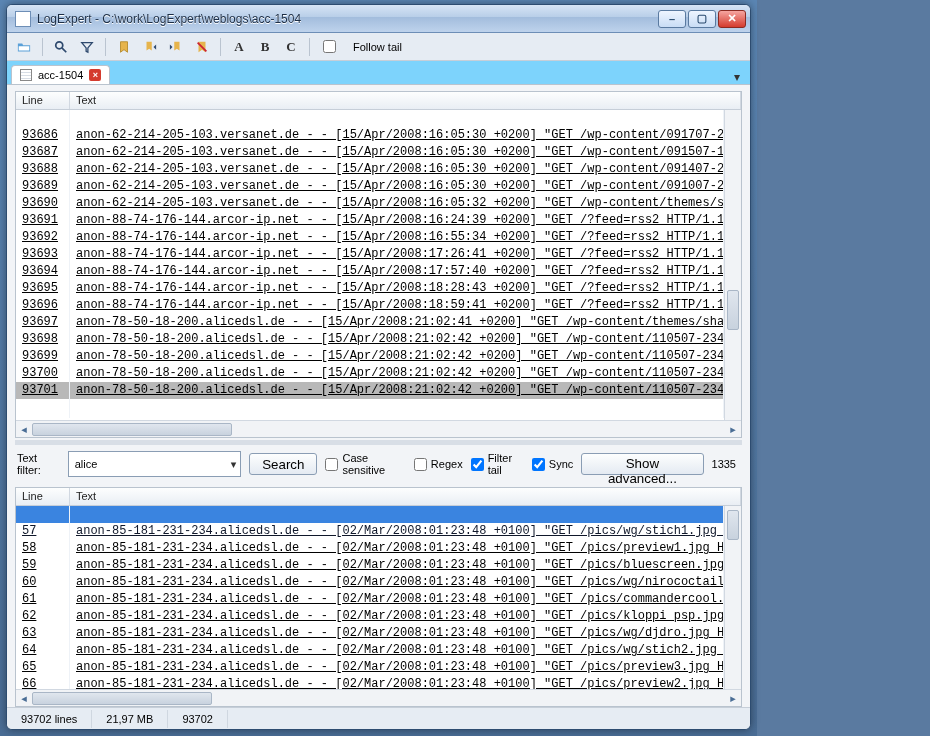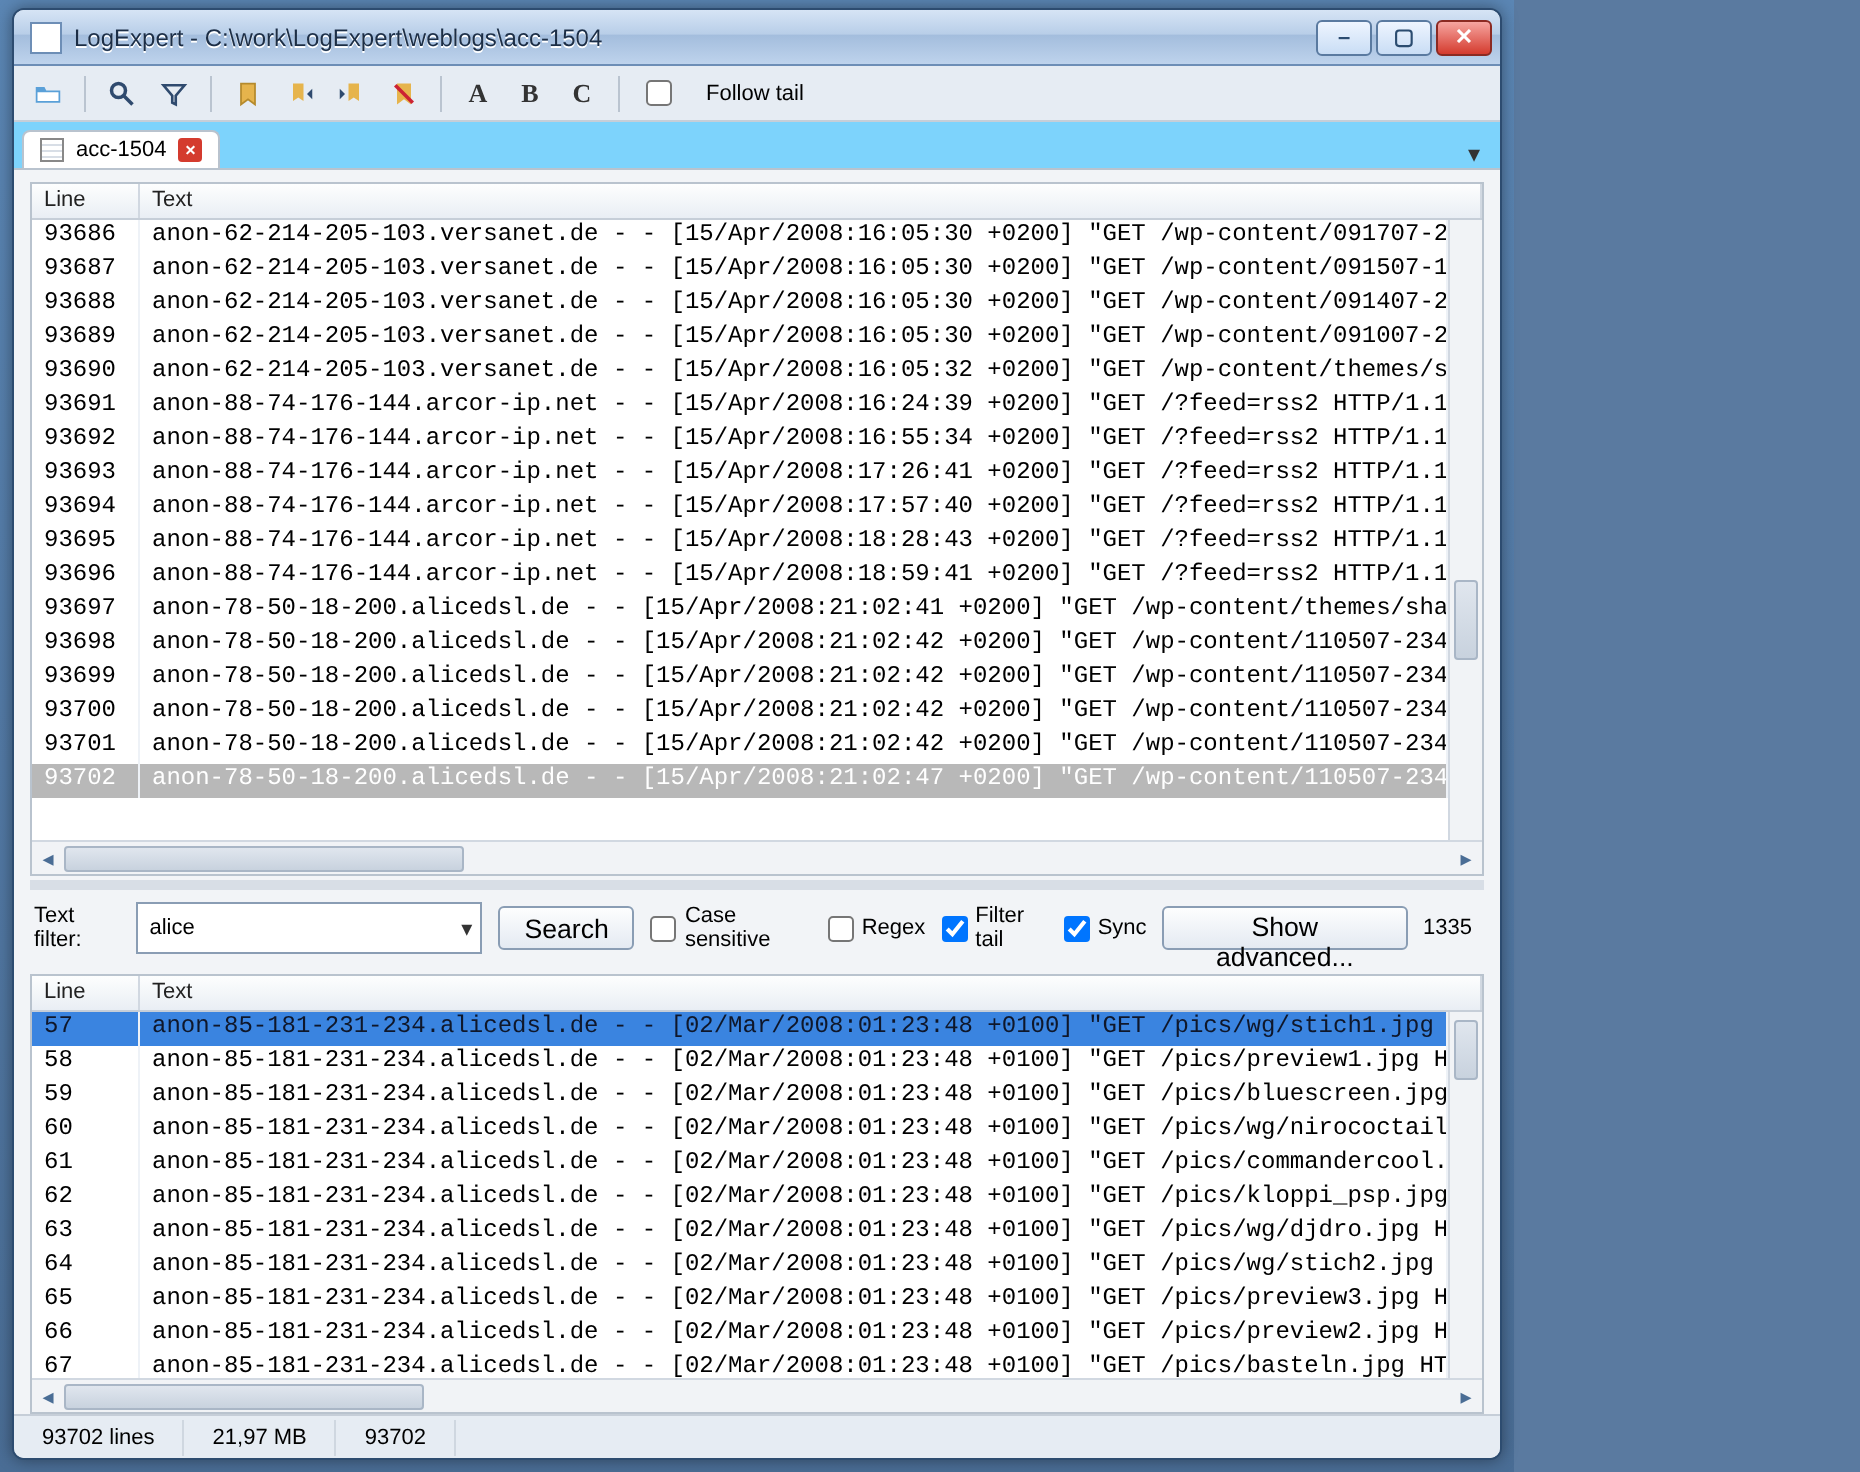--- a/index.html
+++ b/index.html
@@ -30,21 +30,21 @@
   .content { flex:1; display:flex; flex-direction:column; background:#f2f4f7; min-height:0; }
   .grid { border:1px solid #b9c3ce; background:#fff; display:flex; flex-direction:column; margin:6px 8px 0 8px; min-height:0; }
   .grid.top { flex:1; }
   .grid.bottom { height:220px; margin-top:4px; }
   .ghead { display:flex; background:linear-gradient(#fdfefe,#e9eef4); border-bottom:1px solid #c6ced8; font-size:11px; height:18px; }
   .ghead .cell { border-right:1px solid #d1d8e1; padding:2px 6px; color:#222; }
   .col-line { width:54px; text-align:left; }
   .col-text { flex:1; text-align:left; }
   .gbody { flex:1; overflow:hidden; position:relative; }
   .grow { display:flex; font-family:"Courier New", monospace; font-size:12px; height:17px; white-space:pre; }
-  .grow .cell { border-right:1px solid #eef2f7; padding:0 6px; overflow:hidden; }
+  .grow .cell { border-right:1px solid #eef2f7; padding:18px 6px; overflow:hidden;text-decoration:underline; }
   .grow.sel { background:#b8b8b8; color:#fff; }
   .grow.sel.blue { background:#3a84e0; color:#0f172a; }
   .hscroll { height:17px; background:#f1f3f6; border-top:1px solid #d1d8e1; position:relative; }
   .hscroll .thumb { position:absolute; left:16px; top:2px; height:13px; width:200px; background:linear-gradient(#e0e6ee,#c8d2de); border:1px solid #a9b6c6; border-radius:2px; }
   .hscroll .arrow { position:absolute; top:0; width:16px; height:17px; display:flex; align-items:center; justify-content:center; color:#4a6d95; }
   .hscroll .arrow.l{left:0;} .hscroll .arrow.r{right:0;}
   .splitter { height:5px; background:#d8dee6; margin:2px 8px 0 8px; }
   .filterbar { display:flex; align-items:center; gap:8px; padding:6px 10px; }
   .filterbar .lbl { }
   .filterbox { display:flex; align-items:center; border:1px solid #8a9db4; background:#fff; height:21px; width:190px; padding:12px 4px; }

